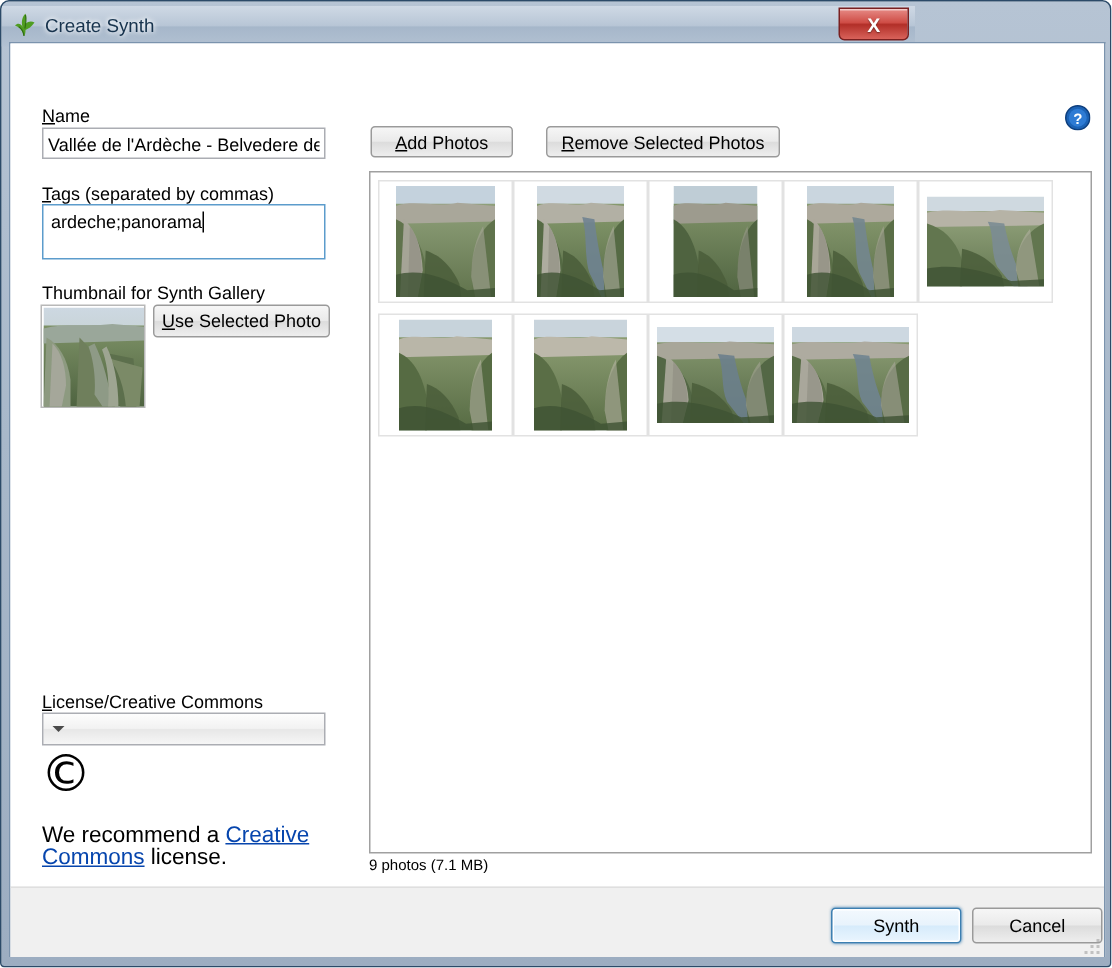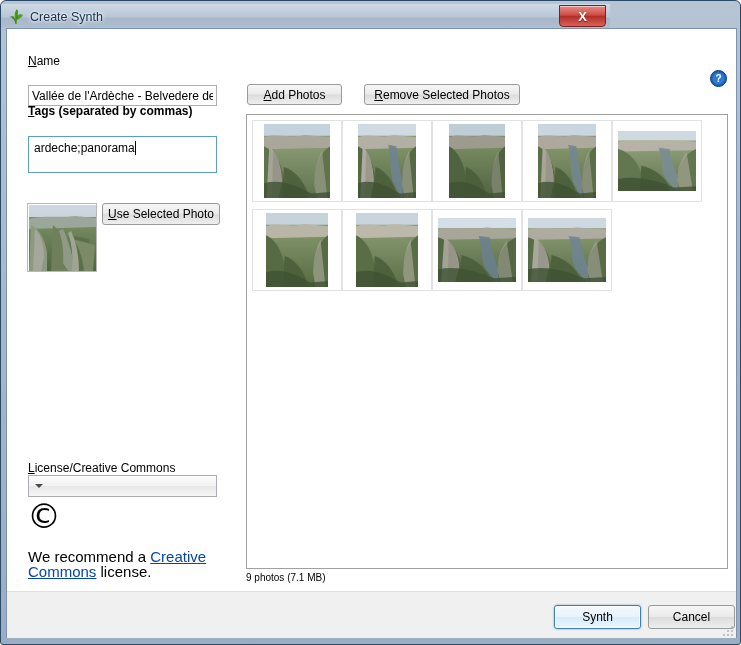--- a/index.html
+++ b/index.html
@@ -310,30 +310,31 @@
     </div>
     <div id="close-button">
       <span>X</span>
     </div>
   </div>
 
   <div id="client">
 
     <div id="body-area">
 
-      <div class="field-label" style="left:21px; top:25px;">
+      <div class="field-label" style="left:21px; top:41px;">
         <u>N</u><span>ame</span>
       </div>
       <input class="textbox" id="name-input" type="text" value="Vallée de l'Ardèche - Belvedere de la M" style="">
 
-      <div class="field-label" style="left:21px; top:75px;font-weight:bold;">
+      <div class="field-label" style="left:21px; top:93px;">
         <u>T</u><span>ags (separated by commas)</span>
       </div>
       <div class="textbox" id="tags-input"><span>ardeche;panorama</span><span style="border-left:1px solid #000; margin-left:0px;">&nbsp;</span></div>
 
+      <div class="field-label" style="left:21px; top:159px;">Thumbnail for Synth Gallery</div>
 
       <div id="thumb-frame">
         <svg width="68" height="67" viewBox="0 0 68 67">
           <defs>
             <linearGradient id="tsky" x1="0" y1="0" x2="0" y2="1">
               <stop offset="0%" stop-color="#cdd8e2"></stop>
                 <stop offset="100%" stop-color="#b9c7b4"></stop>
             </linearGradient>
             <linearGradient id="tgrn" x1="0" y1="0" x2="0" y2="1">
               <stop offset="0%" stop-color="#7d9166"></stop>

